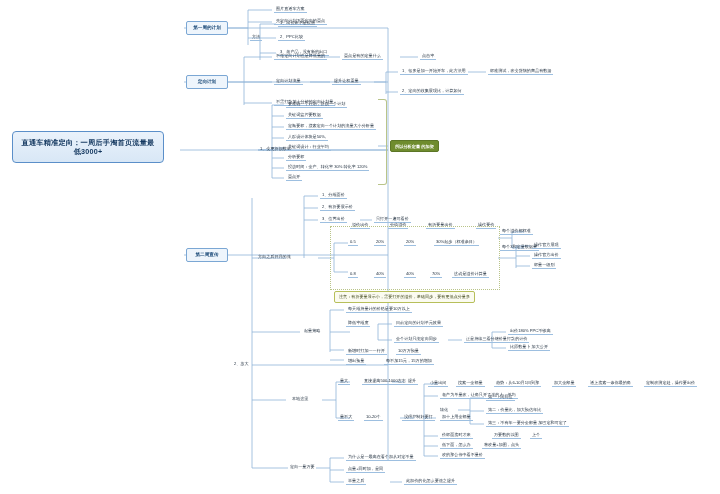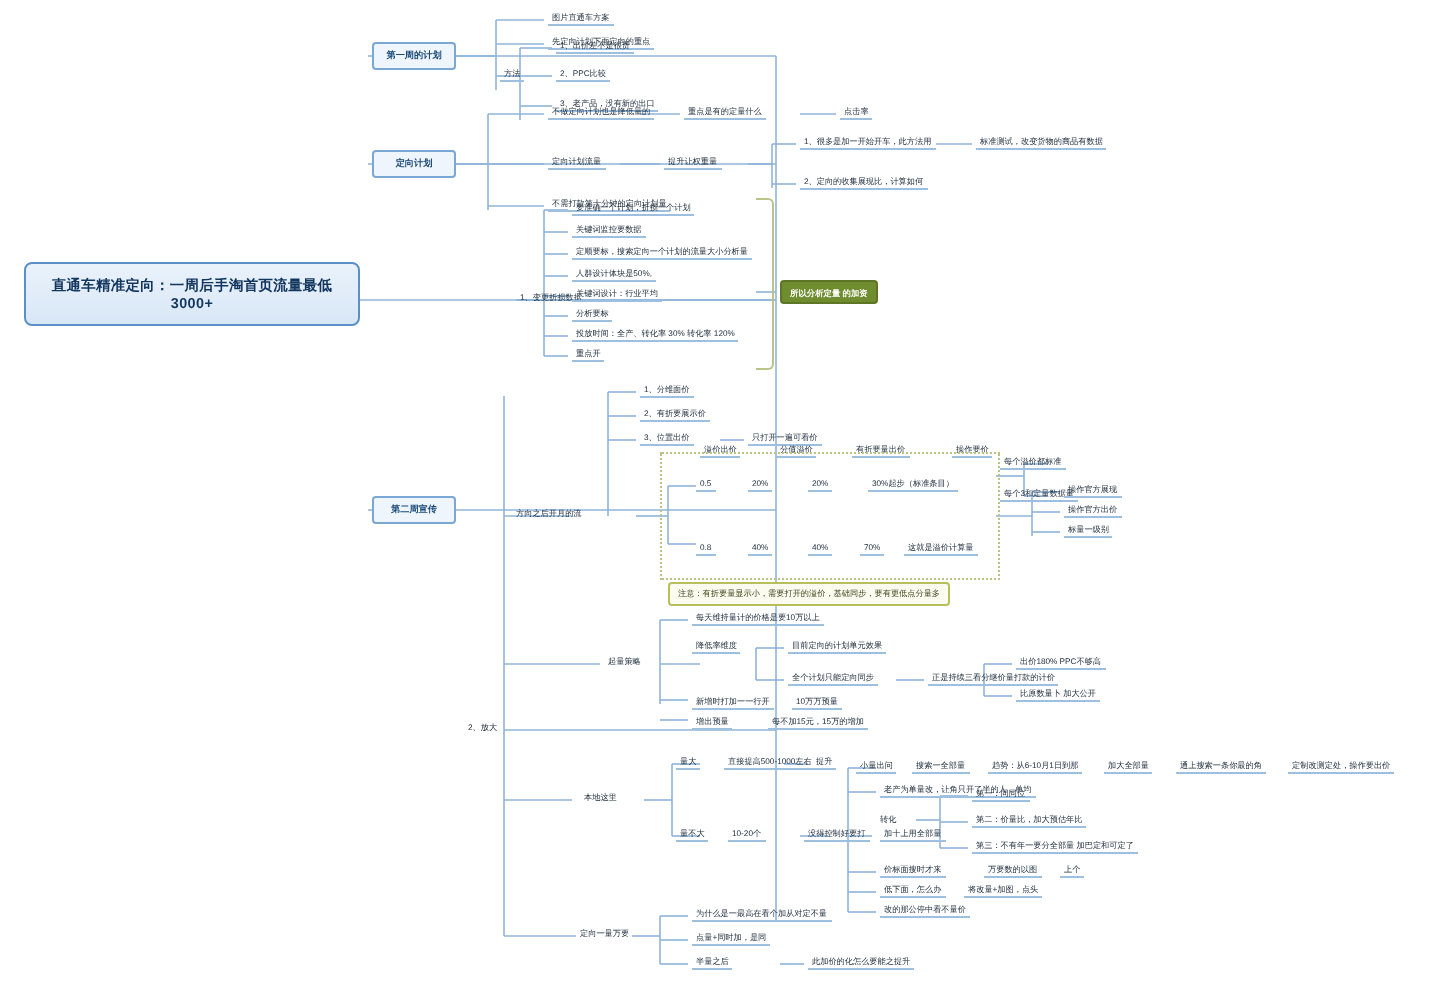--- a/index.html
+++ b/index.html
@@ -158,21 +158,21 @@
 
       <path d="M316,468 H330"></path>
       <path d="M330,458 V482"></path>
       <path d="M330,458 H344"></path>
       <path d="M330,470 H344"></path>
       <path d="M330,482 H344"></path>
       <path d="M390,482 H402"></path>
     </g>
   </svg>
 
-  <div class="node root" style="left:12px;top:131px;width:168px;">直通车精准定向：一周后手淘首页流量最低3000+</div>
+  <div class="node root" style="left:12px;top:131px;width:152px;">直通车精准定向：一周后手淘首页流量最低3000+</div>
 
   <div class="node l1" style="left:186px;top:21px;width:42px;">第一周的计划</div>
   <div class="node u" style="left:274px;top:6px;">图片直通车方案</div>
   <div class="node u" style="left:274px;top:18px;">先定向计划下面定向的重点</div>
   <div class="node u" style="left:250px;top:34px;">方法</div>
   <div class="node u" style="left:278px;top:20px;">1、出价差不是很贵</div>
   <div class="node u" style="left:278px;top:34px;">2、PPC比较</div>
   <div class="node u" style="left:278px;top:49px;">3、老产品，没有新的出口</div>
 
   <div class="node l1" style="left:186px;top:75px;width:42px;">定向计划</div>

